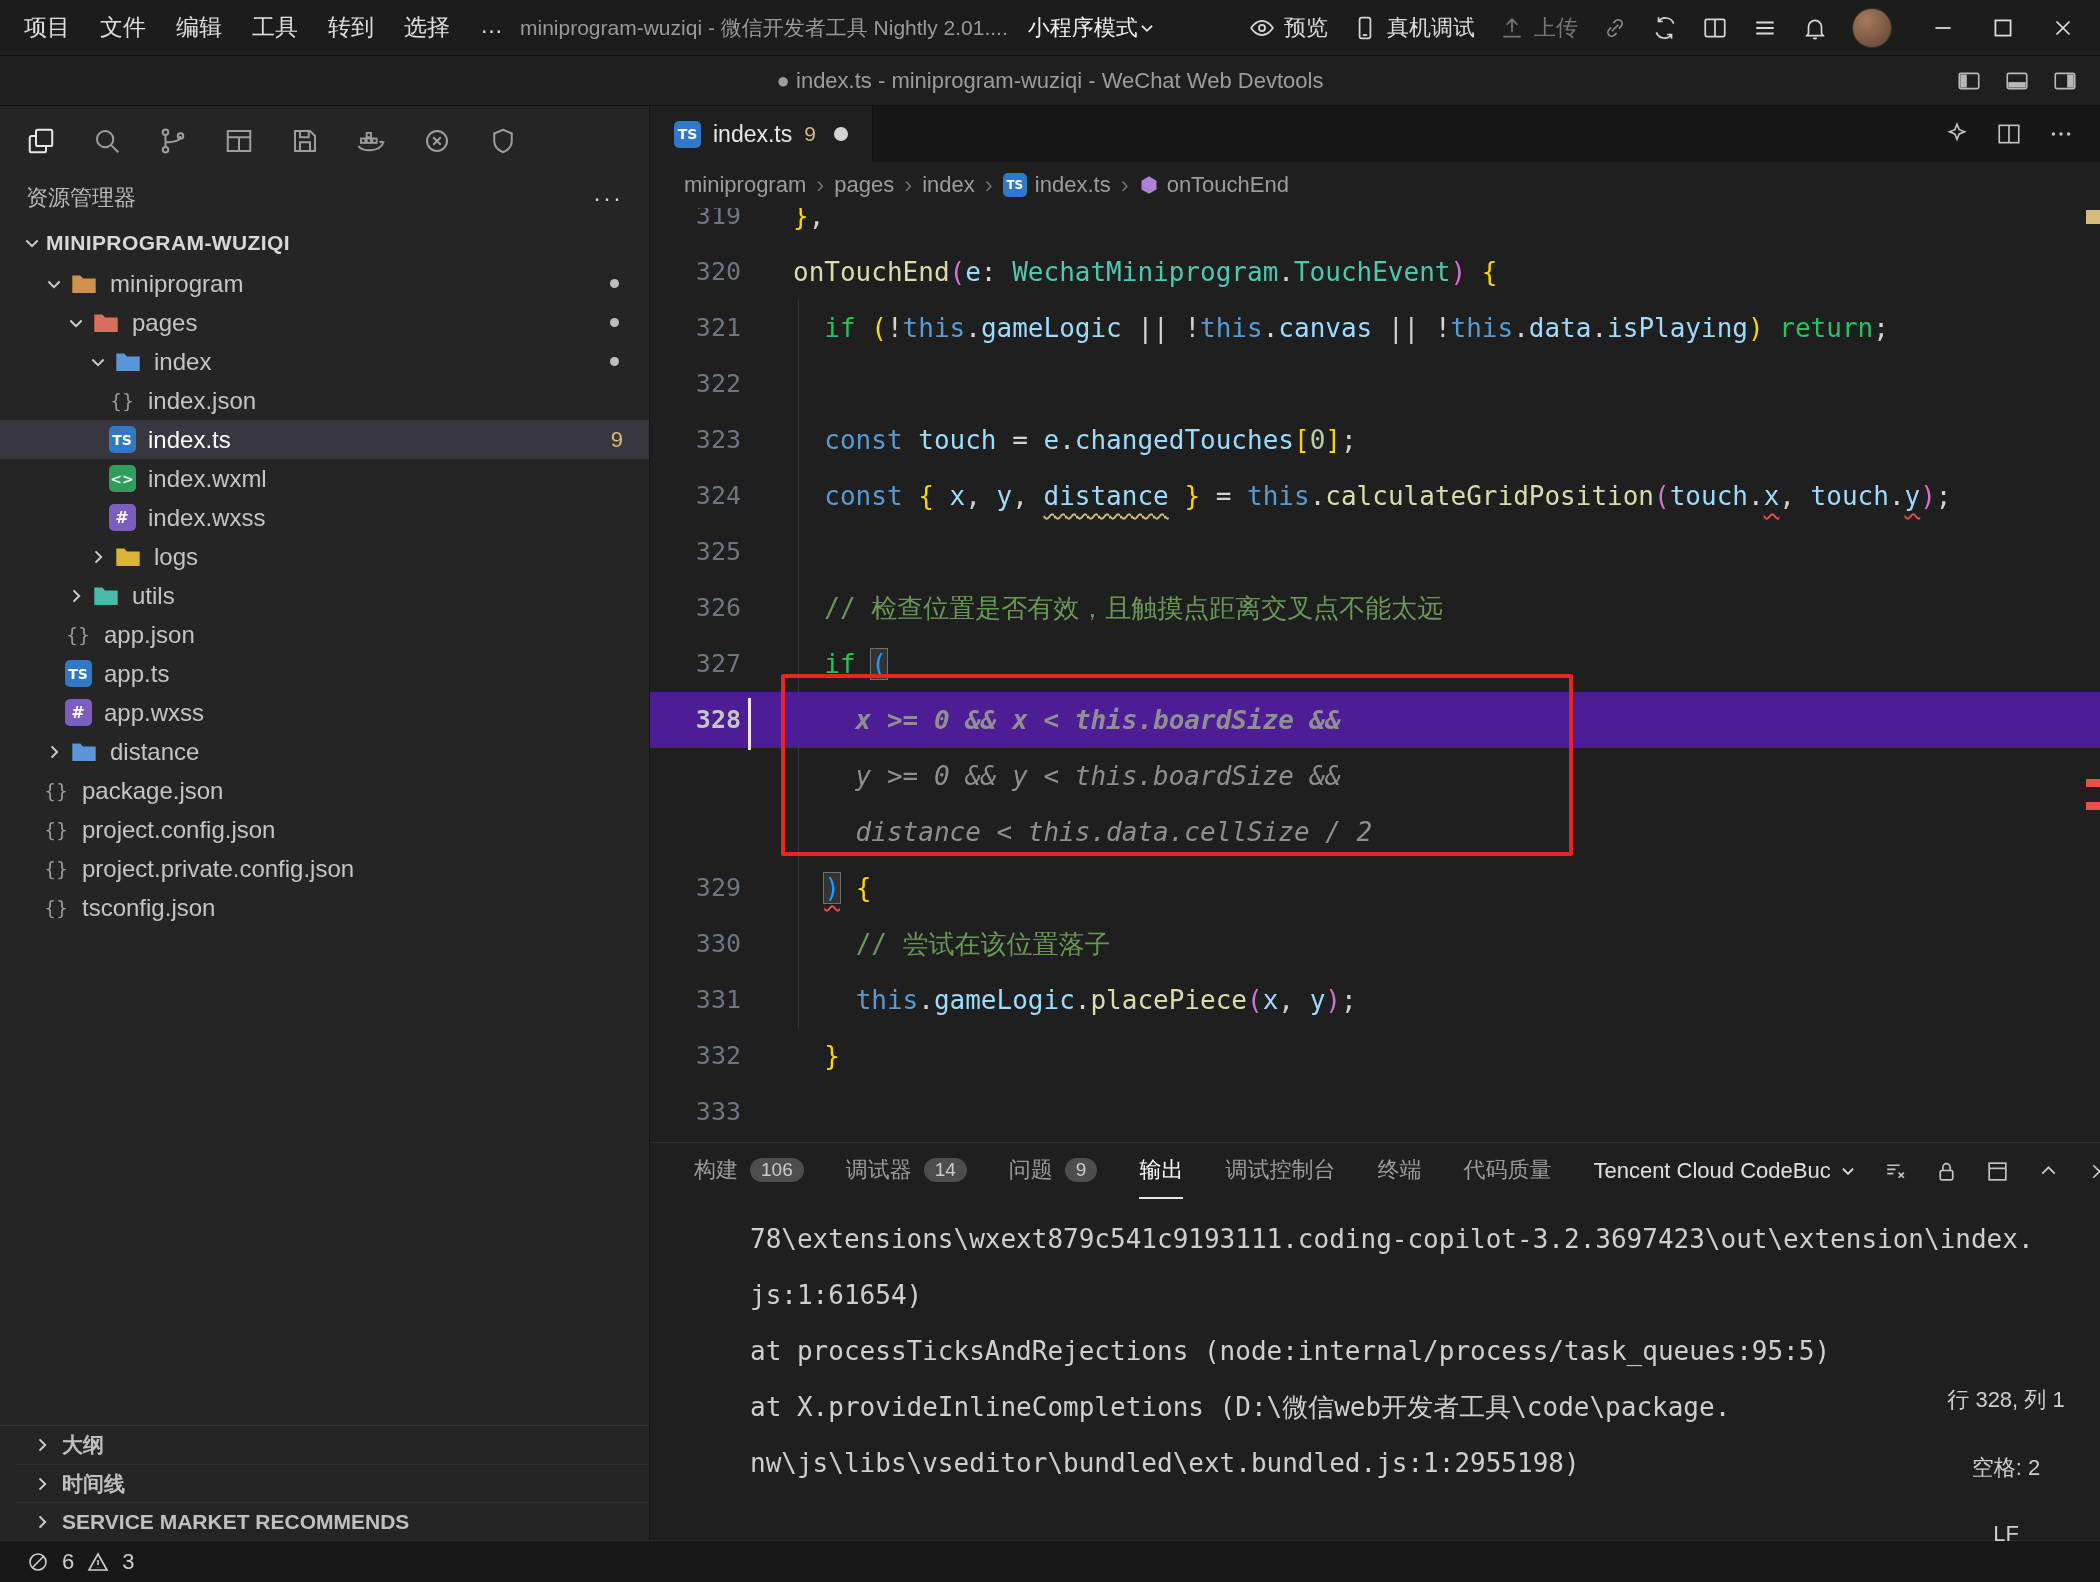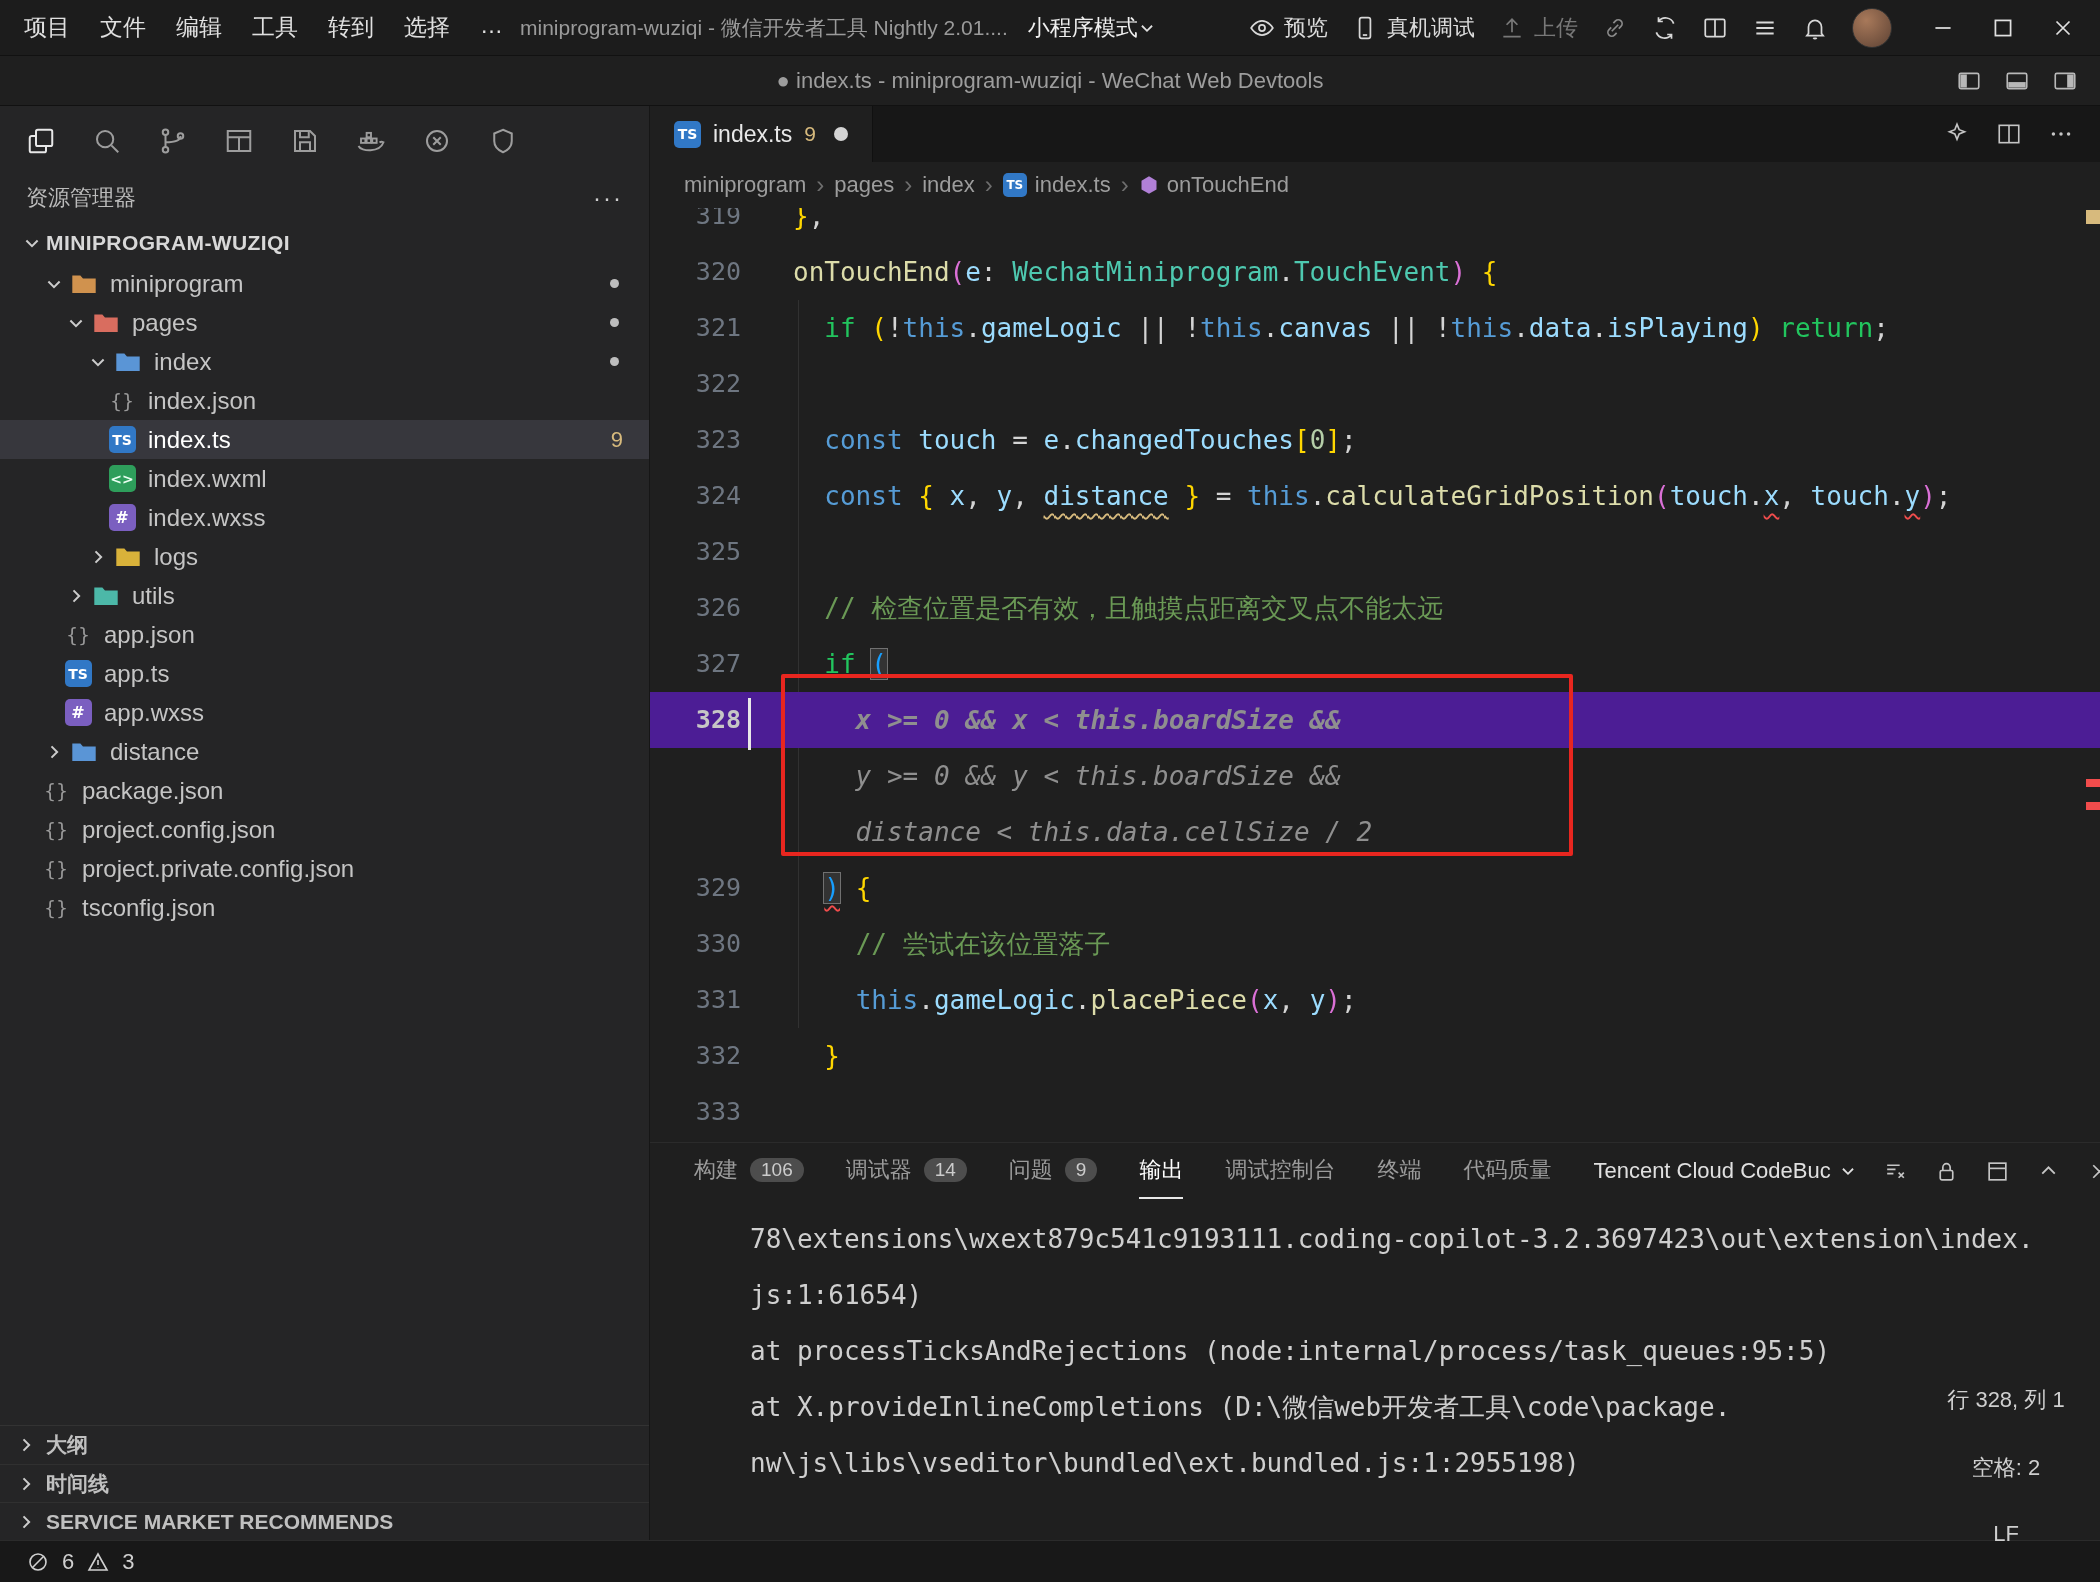--- a/index.html
+++ b/index.html
@@ -41,21 +41,21 @@
   .trow.sel{background:#37373d;color:#fff;}
   .trow .arrow{width:28px;display:flex;align-items:center;justify-content:center;flex:0 0 28px;}
   .trow .ficon{width:32px;display:flex;align-items:center;justify-content:center;flex:0 0 32px;margin-right:10px;}
   .trow .dot{position:absolute;right:30px;width:9px;height:9px;border-radius:50%;background:#bdbdbd;}
   .trow .nbadge{position:absolute;right:26px;color:#d7ba7d;font-size:22px;}
   .fi{width:27px;height:27px;display:inline-flex;align-items:center;justify-content:center;border-radius:5px;font-weight:bold;font-family:"DejaVu Sans",sans-serif;}
   .fi-ts{background:#3178c6;color:#fff;font-size:14px;}
   .fi-json{color:#9a9a9a;font-size:19px;font-weight:normal;}
   .fi-wxml{background:#2e9e5b;color:#eafff2;font-size:14px;}
   .fi-wxss{background:#7b5fc0;color:#fff;font-size:16px;}
-  .side-sections{border-top:1px solid #333;}
+  .side-sections{border-top:1px solid #333;padding-left:16px;}
   .srow{height:38px;display:flex;align-items:center;gap:10px;padding:0 16px;color:#c0c0c0;font-size:21px;font-weight:bold;border-top:1px solid #303030;}
   .srow:first-child{border-top:none;}
 
   
   .editor-col{flex:1;display:flex;flex-direction:column;background:#1f1f1f;min-width:0;}
   .tabbar{height:56px;background:#171717;display:flex;align-items:stretch;}
   .tab{background:#1f1f1f;display:flex;align-items:center;gap:12px;padding:0 24px;border-right:1px solid #101010;}
   .tab-label{color:#e8e8e8;font-size:23px;}
   .tab-badge{color:#d7ba7d;font-size:21px;}
   .tab-dot{width:14px;height:14px;border-radius:50%;background:#d4d4d4;margin-left:6px;}

